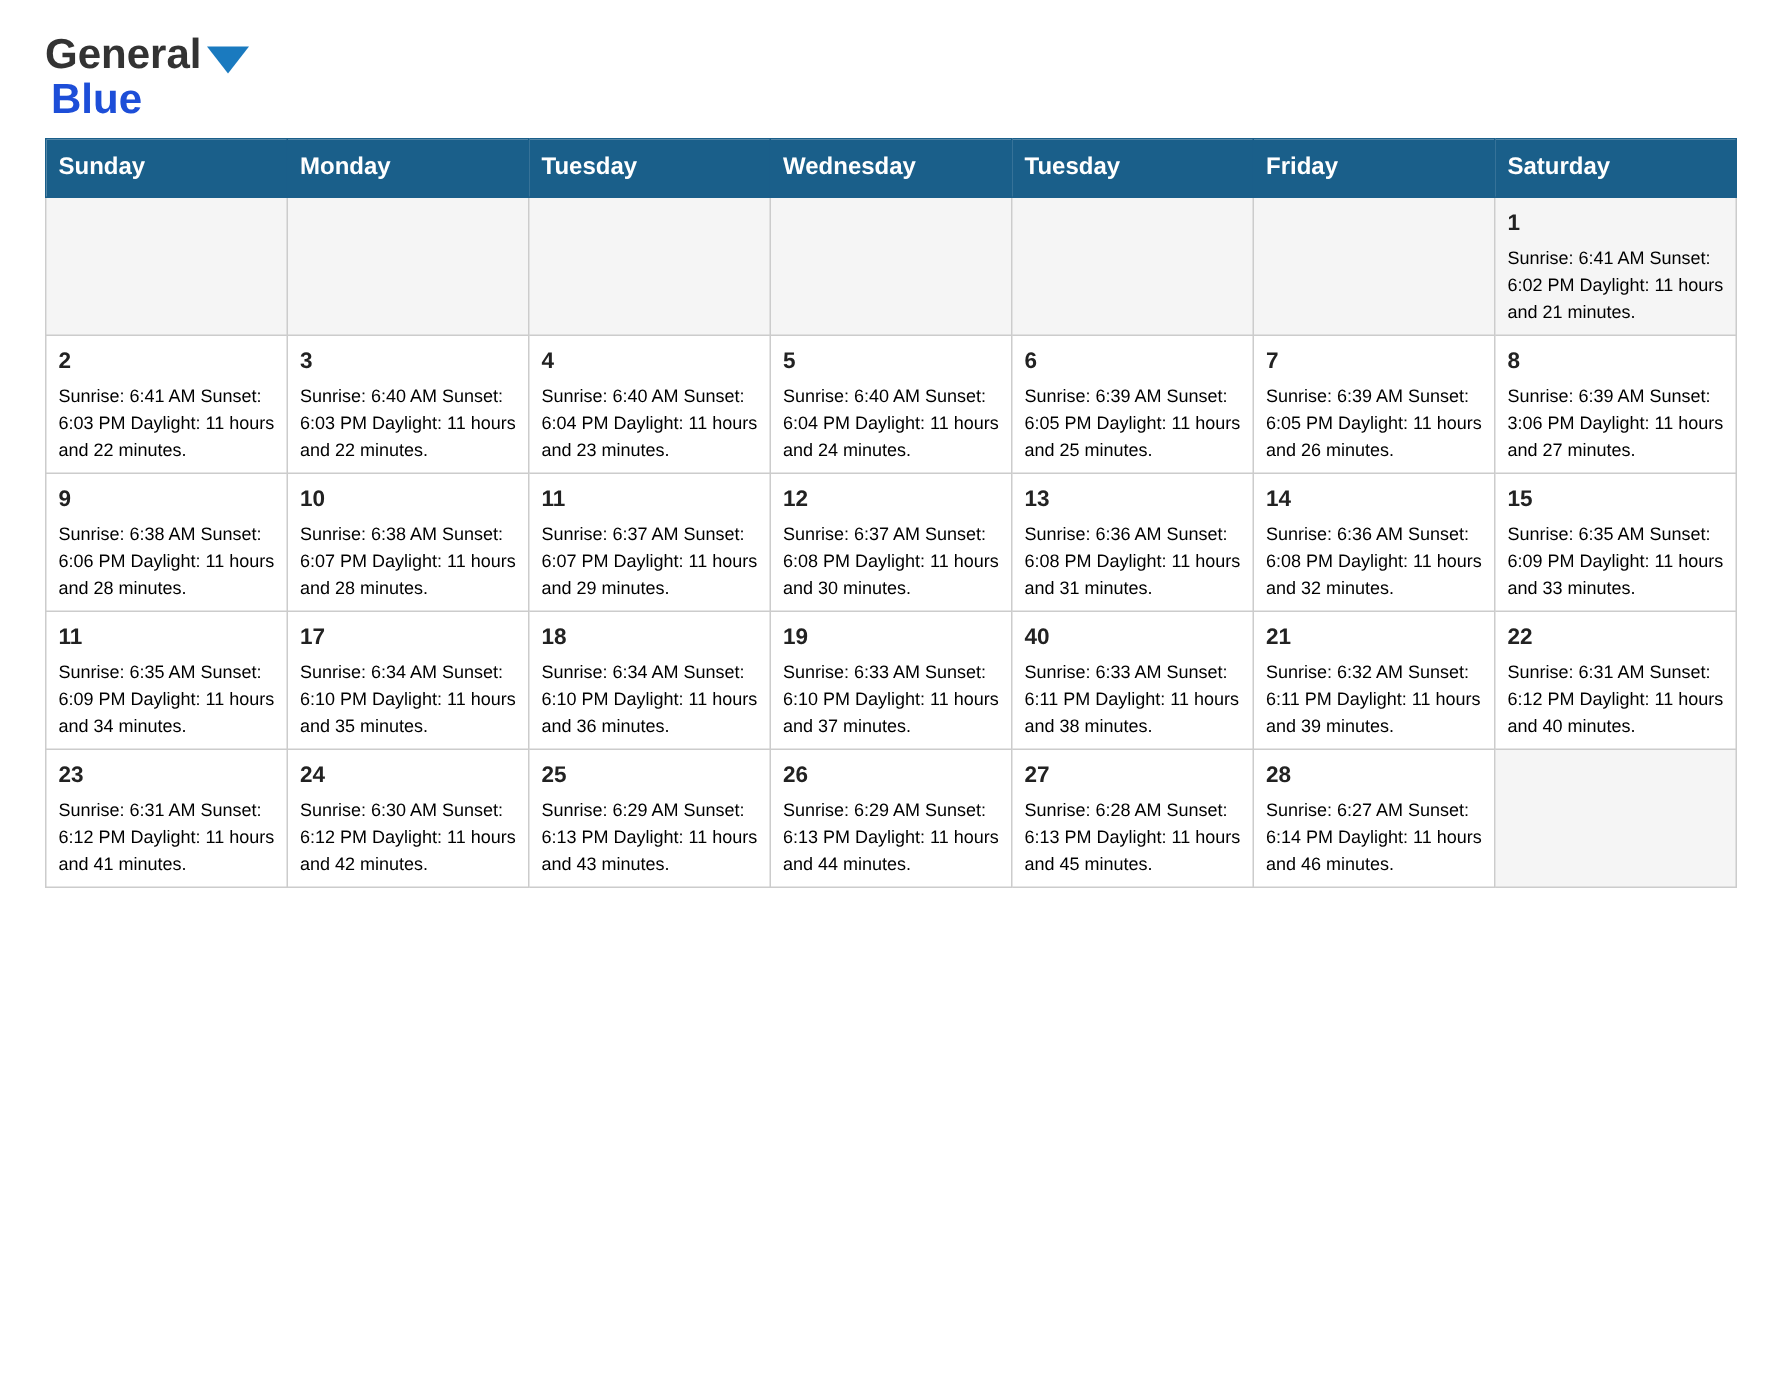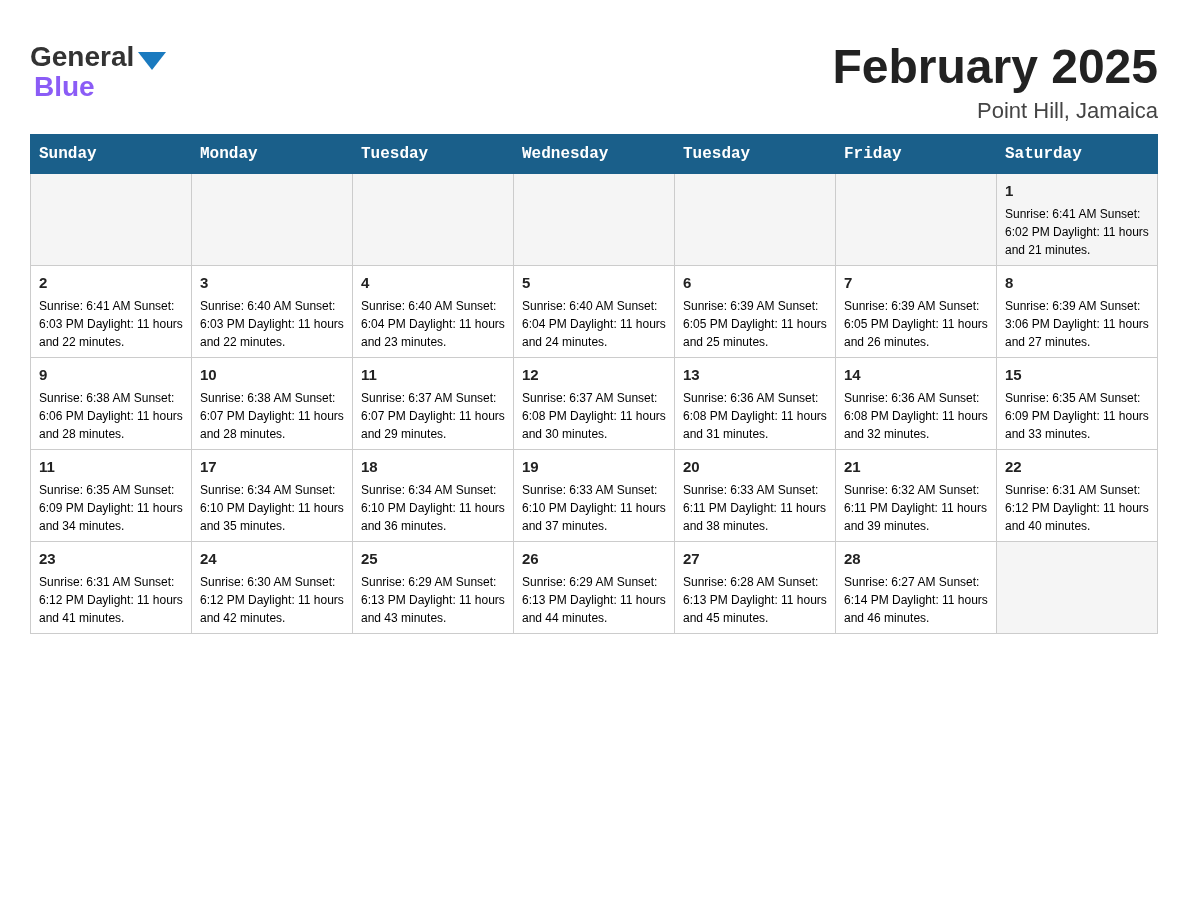--- a/index.html
+++ b/index.html
@@ -8,21 +8,20 @@
       background: #fff;
       width: 1188px;
       min-height: 918px;
       padding: 20px 30px;
     }
     .header {
       display: flex;
       justify-content: space-between;
       align-items: flex-start;
       margin-bottom: 10px;
-      margin-top: 21px;
     }
     .logo {
       display: flex;
       flex-direction: column;
       align-items: flex-start;
     }
     .logo-top {
       display: flex;
       align-items: center;
     }
@@ -36,21 +35,21 @@
       height: 0;
       border-left: 14px solid transparent;
       border-right: 14px solid transparent;
       border-top: 18px solid #1a7abf;
       margin-left: 4px;
       margin-top: 8px;
     }
     .logo-blue {
       font-size: 28px;
       font-weight: bold;
-      color: #8b5cf6;
+      color: #1d4ed8;
       margin-left: 4px;
     }
     .title-block {
       text-align: right;
     }
     .month-year {
       font-size: 48px;
       font-weight: bold;
       color: #222;
       line-height: 1.1;
@@ -66,21 +65,20 @@
       margin-top: 10px;
     }
     .calendar thead th {
       background-color: #1a5f8a;
       color: #fff;
       font-size: 16px;
       font-weight: bold;
       padding: 10px 8px;
       text-align: left;
       border: 1px solid #1a5f8a;
-      font-family: Liberation Mono, monospace;
     }
     .calendar tbody td {
       vertical-align: top;
       border: 1px solid #ccc;
       padding: 6px 8px;
       width: 14.28%;
       min-height: 110px;
       font-size: 12.5px;
       color: #333;
       line-height: 1.4;
@@ -111,24 +109,20 @@
   <div class="logo">
     <div class="logo-top">
       <span class="logo-general">General</span>
       <div class="logo-arrow"></div>
     </div>
     <div style="display:flex; align-items:center; margin-top:-2px;">
       <span style="font-size:28px; font-weight:bold; color:#333; margin-left:0;"></span>
       <span class="logo-blue">Blue</span>
     </div>
   </div>
-  <div class="title-block">
-    <div class="month-year">February 2025</div>
-    <div class="location">Point Hill, Jamaica</div>
-  </div>
 </div>
 
 <table class="calendar">
   <thead>
     <tr>
     <th>Sunday</th>
         <th>Monday</th>
         <th>Tuesday</th>
         <th>Wednesday</th>
         <th>Tuesday</th>
@@ -258,21 +252,21 @@
 Sunset: 6:10 PM
 Daylight: 11 hours and 36 minutes.</div>
         </td>
         <td>
           <span class="day-number">19</span>
           <div class="day-info">Sunrise: 6:33 AM
 Sunset: 6:10 PM
 Daylight: 11 hours and 37 minutes.</div>
         </td>
         <td>
-          <span class="day-number">20</span>
+          <span class="day-number">40</span>
           <div class="day-info">Sunrise: 6:33 AM
 Sunset: 6:11 PM
 Daylight: 11 hours and 38 minutes.</div>
         </td>
         <td>
           <span class="day-number">21</span>
           <div class="day-info">Sunrise: 6:32 AM
 Sunset: 6:11 PM
 Daylight: 11 hours and 39 minutes.</div>
         </td>

